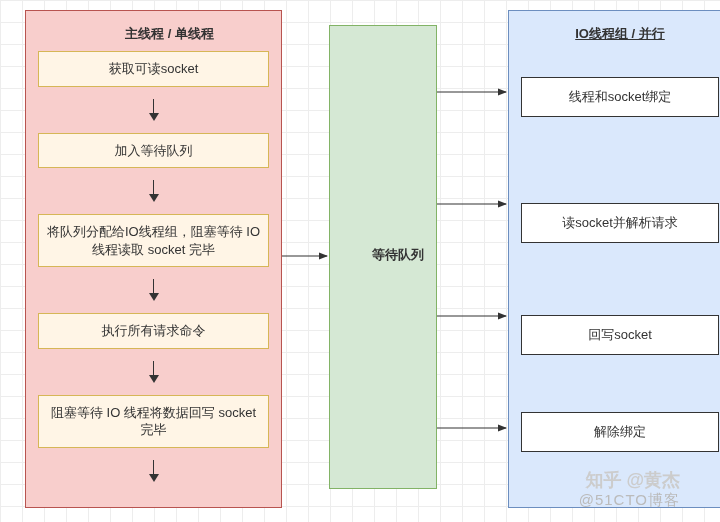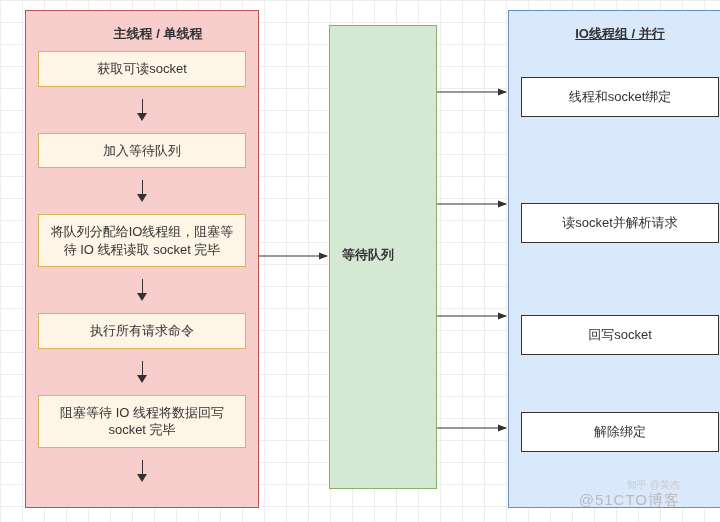--- a/index.html
+++ b/index.html
@@ -21,22 +21,22 @@
   }
   svg.arrows { position:absolute; top:0; left:0; width:720px; height:522px; pointer-events:none; }
 
   .panel {
     position: absolute;
     border: 1px solid;
     padding: 8px 12px 12px 12px;
   }
   .panel-title { text-align:center; font-weight:bold; margin:6px 0 14px 0; }
 
-  .panel-pink  { left:25px;  top:10px; width:234px; height:498px; background:#f8cecc; border-color:#b85450;padding-left:44px; }
-  .panel-green { left:329px; top:25px; width:108px; height:464px; background:#d5e8d4; border-color:#82b366; display:flex; align-items:center; justify-content:flex-start; }
+  .panel-pink  { left:25px;  top:10px; width:257px; height:498px; background:#f8cecc; border-color:#b85450;padding-left:44px; }
+  .panel-green { left:329px; top:25px; width:108px; height:464px; background:#d5e8d4; border-color:#82b366; display:flex; align-items:center; justify-content:flex-end; }
   .panel-blue  { left:508px; top:10px; width:224px; height:498px; background:#dae8fc; border-color:#6c8ebf;text-decoration:underline; }
 
   .node {
     background:#fff5e6;
     border:1px solid #d6b656;
     text-align:center;
     padding:8px 6px;
     line-height:1.35;
     width:100%;
   }
@@ -55,21 +55,21 @@
     width:0; height:0;
     border-left:5px solid transparent;
     border-right:5px solid transparent;
     border-top:8px solid #333;
     margin:0;
   }
   .stem { width:1px; background:#333; height:14px; }
   .vspace { display:flex; flex-direction:column; align-items:center; }
 
   .wm1 { position:absolute; right:40px; bottom:12px; color:#bbb; font-size:15px; letter-spacing:1px; }
-  .wm2 { position:absolute; right:40px; bottom:30px; color:#ccc; font-size:10px; }
+  .wm2 { position:absolute; right:40px; bottom:30px; color:#ccc; font-size:18px;font-weight:bold; }
 </style>
 </head>
 <body>
 
 <div class="canvas">
 
   <svg class="arrows">
     <defs>
       <marker id="ah" markerWidth="8" markerHeight="8" refX="7" refY="3" orient="auto">
         <path d="M0,0 L8,3 L0,6 Z" fill="#333"></path>

